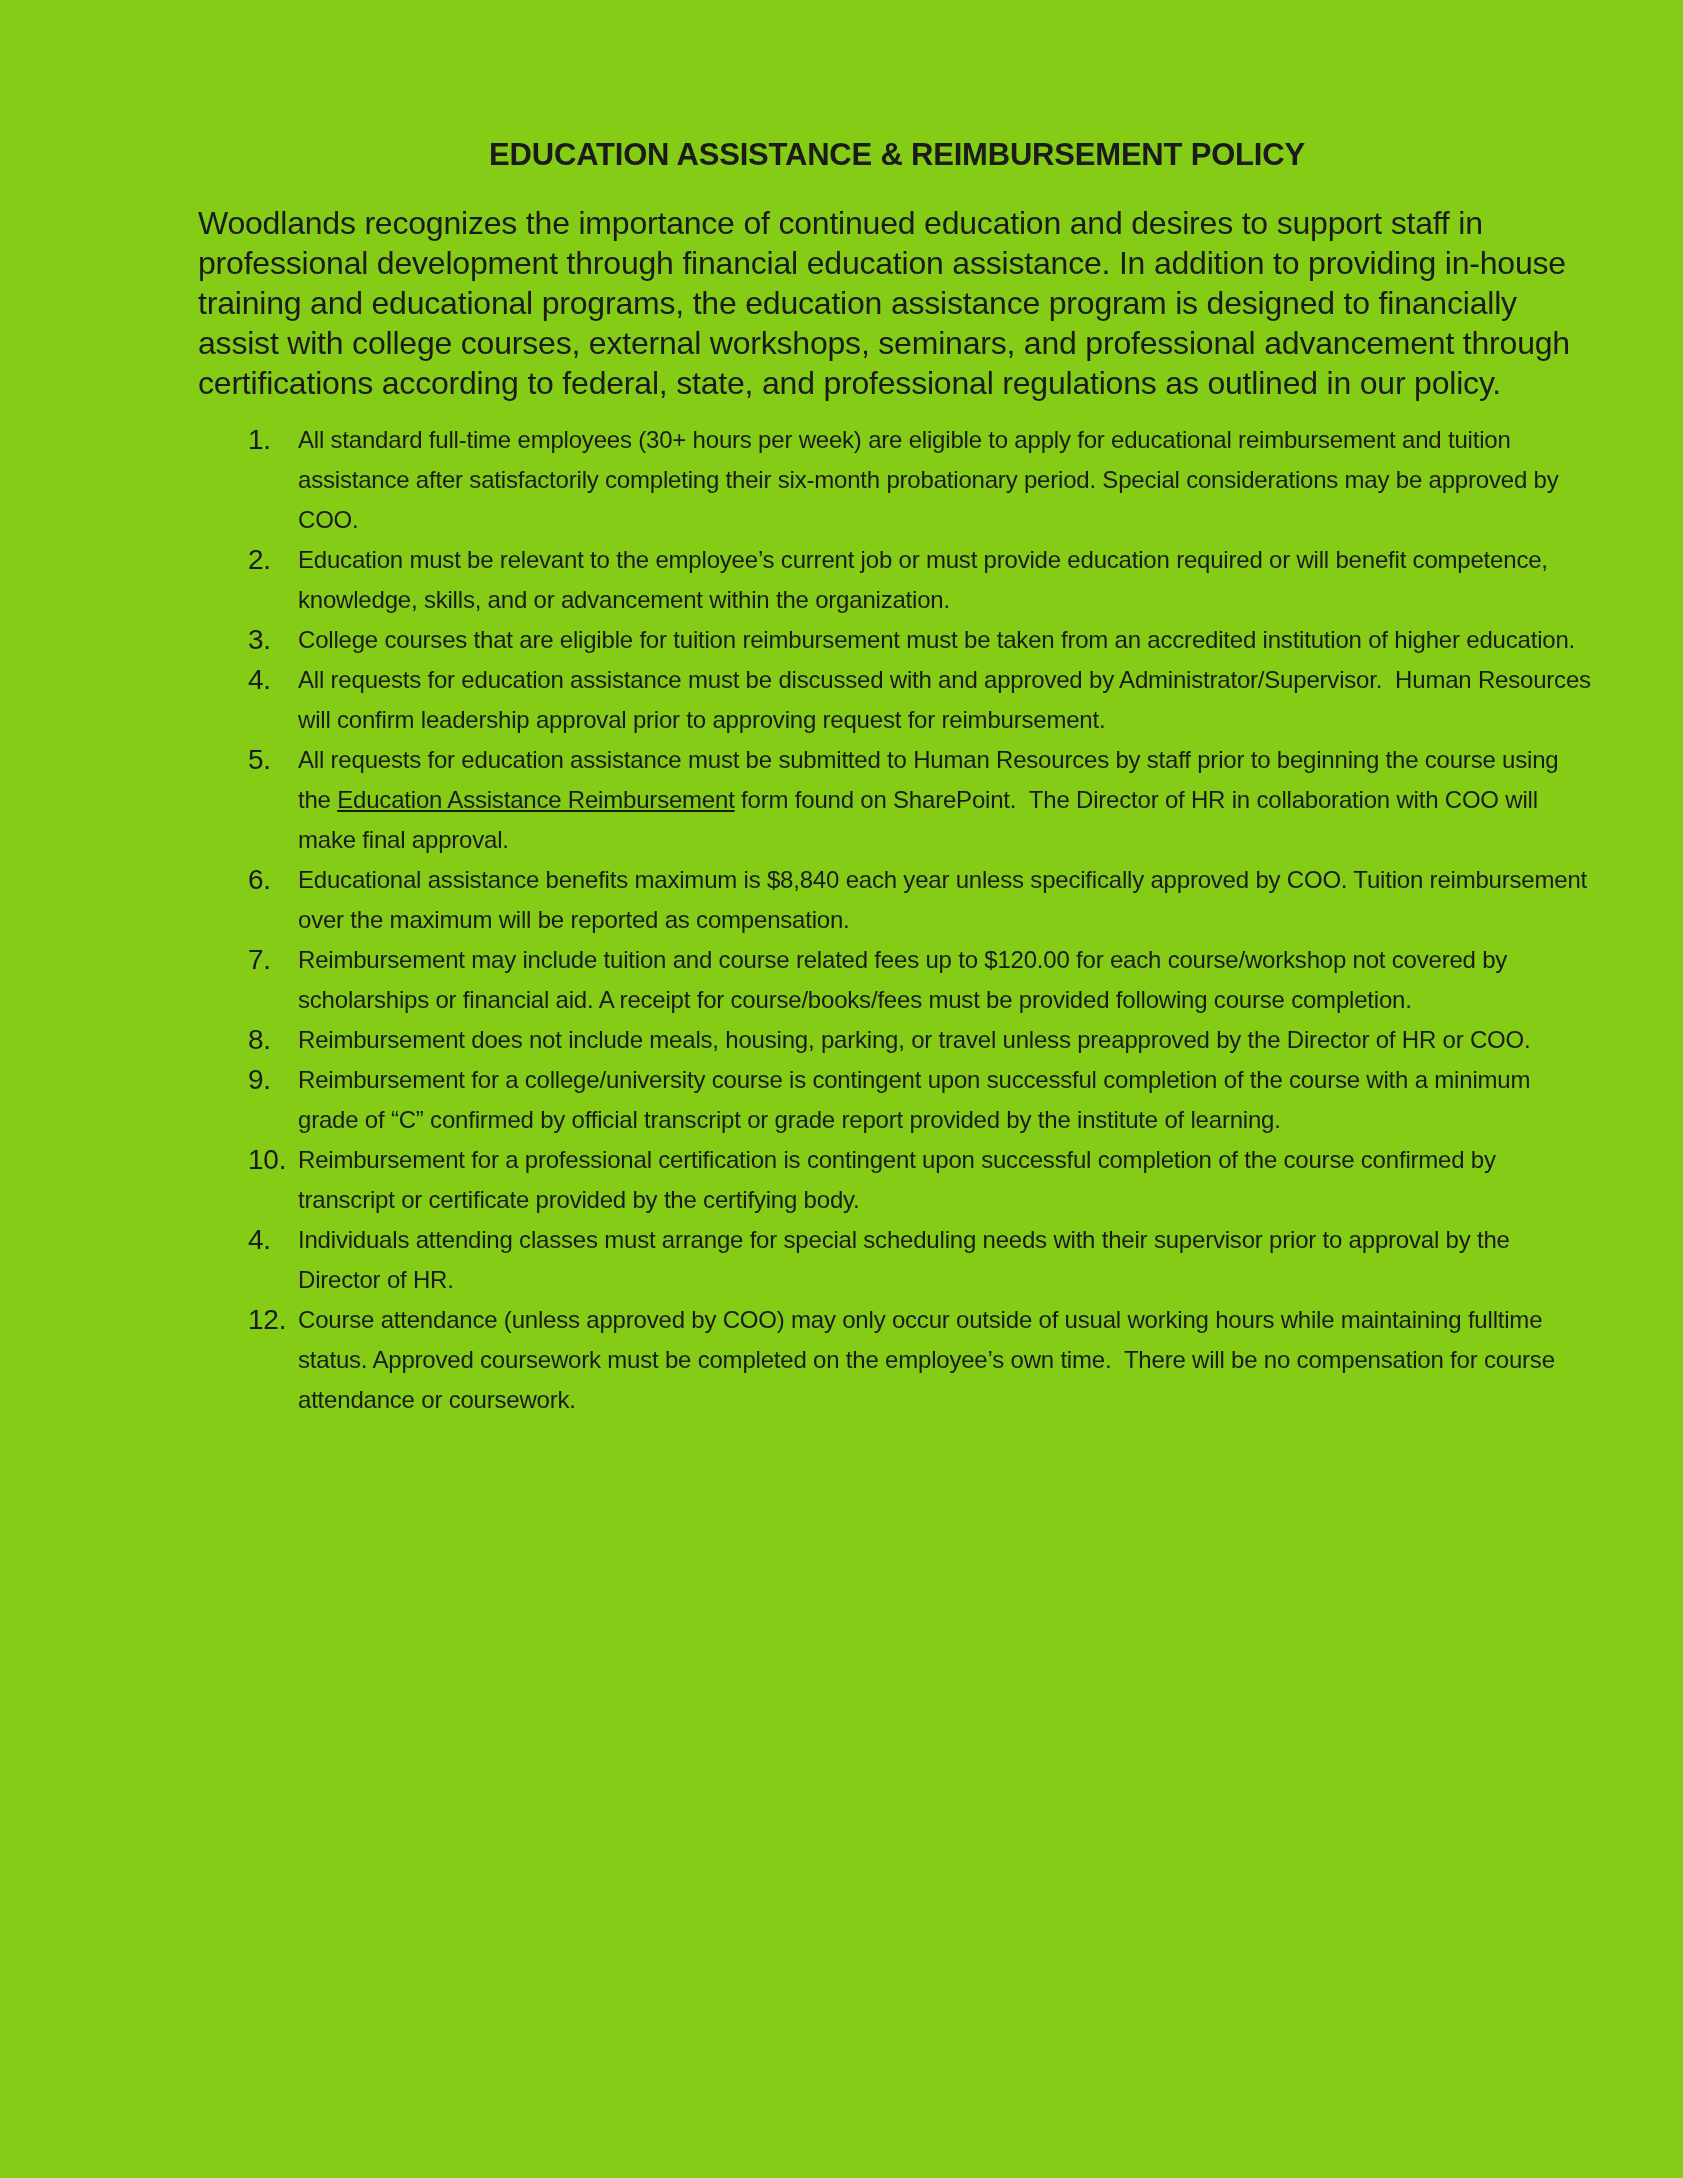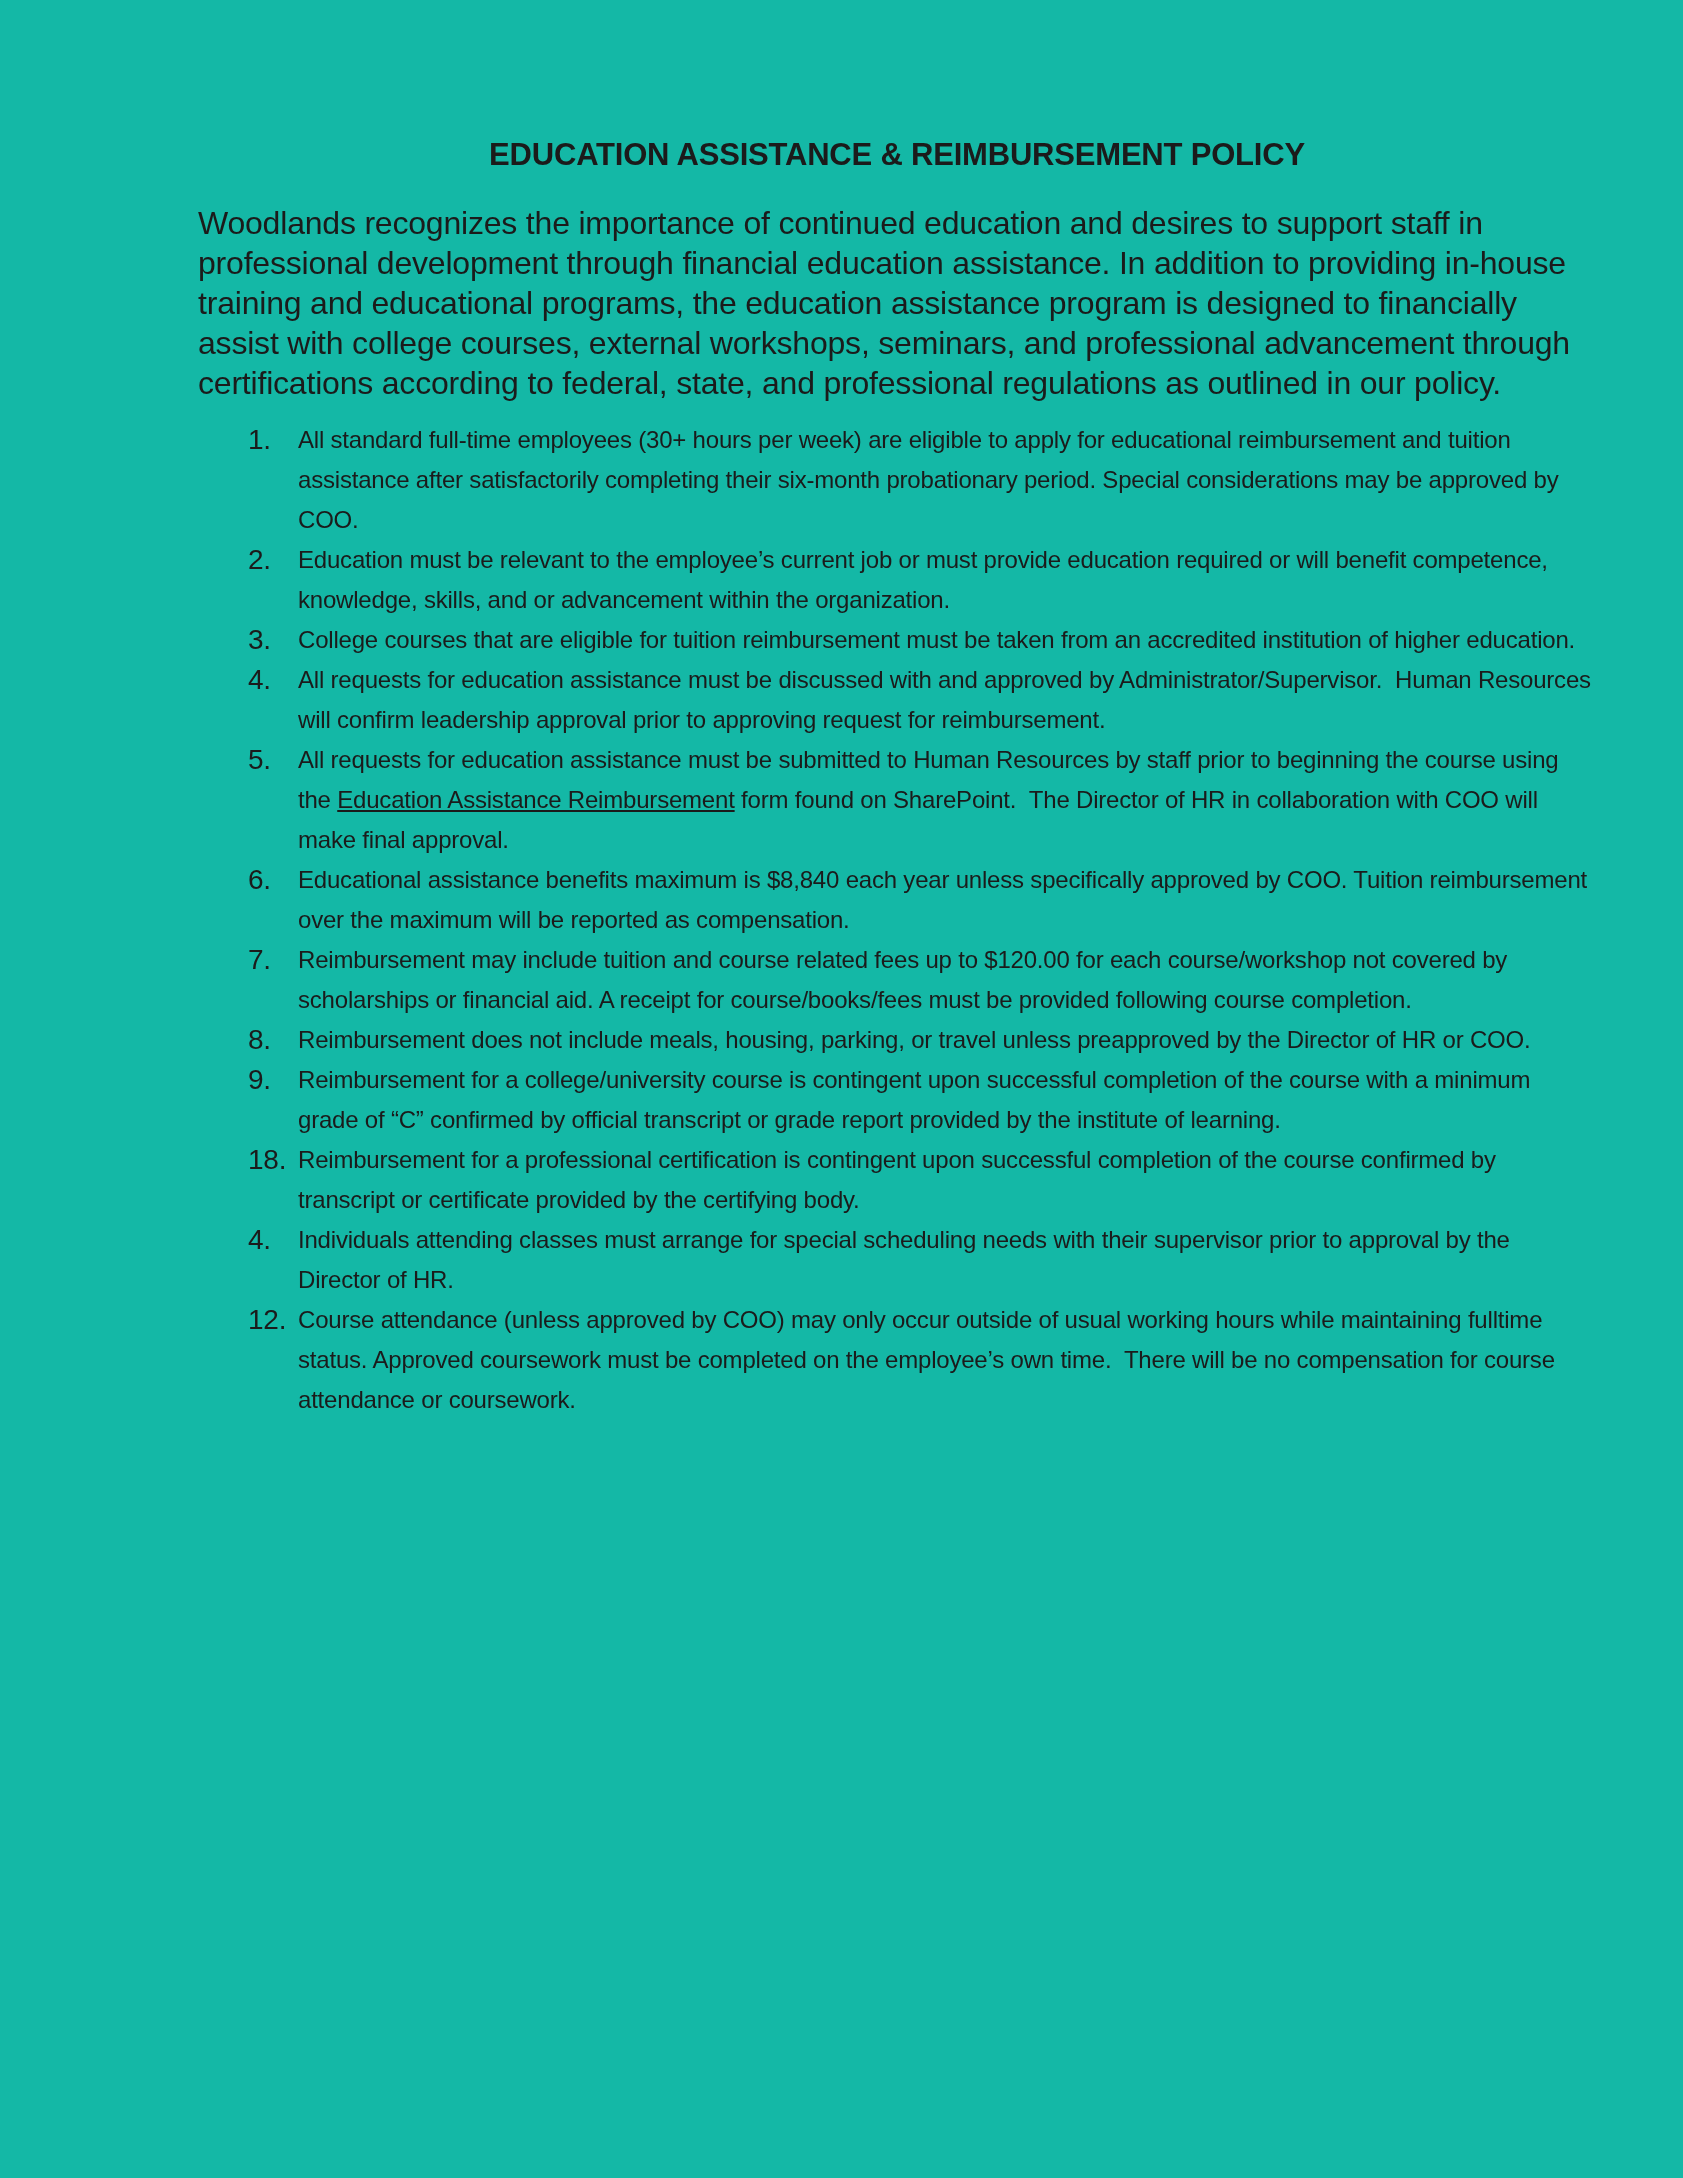--- a/index.html
+++ b/index.html
@@ -12,21 +12,21 @@
     height: 2178px;
     overflow: hidden;
     font-family: "Liberation Sans", sans-serif;
     color: #1b1b1b;
   }
   .page {
     box-sizing: border-box;
     width: 1683px;
     height: 2178px;
     padding: 137px 87px 0 198px;
-    background: #14b8a6;
+    background: #84cc16;
   }
   .doc-title {
     text-align: center;
     font-weight: bold;
     font-size: 31px;
     line-height: 36px;
     letter-spacing: -0.2px;
     margin: 0 0 30px 0;
   }
   .intro {
@@ -111,21 +111,21 @@
       <span class="li-num">8.</span>
       <span class="li-text">Reimbursement does not include meals, housing, parking, or travel unless preapproved by the Director of HR or COO.</span>
     </div>
 
     <div class="li-row">
       <span class="li-num">9.</span>
       <span class="li-text">Reimbursement for a college/university course is contingent upon successful completion of the course with a minimum grade of “C” confirmed by official transcript or grade report provided by the institute of learning.</span>
     </div>
 
     <div class="li-row">
-      <span class="li-num">18.</span>
+      <span class="li-num">10.</span>
       <span class="li-text">Reimbursement for a professional certification is contingent upon successful completion of the course confirmed by transcript or certificate provided by the certifying body.</span>
     </div>
 
     <div class="li-row">
       <span class="li-num">4.</span>
       <span class="li-text">Individuals attending classes must arrange for special scheduling needs with their supervisor prior to approval by the Director of HR.</span>
     </div>
 
     <div class="li-row">
       <span class="li-num">12.</span>

